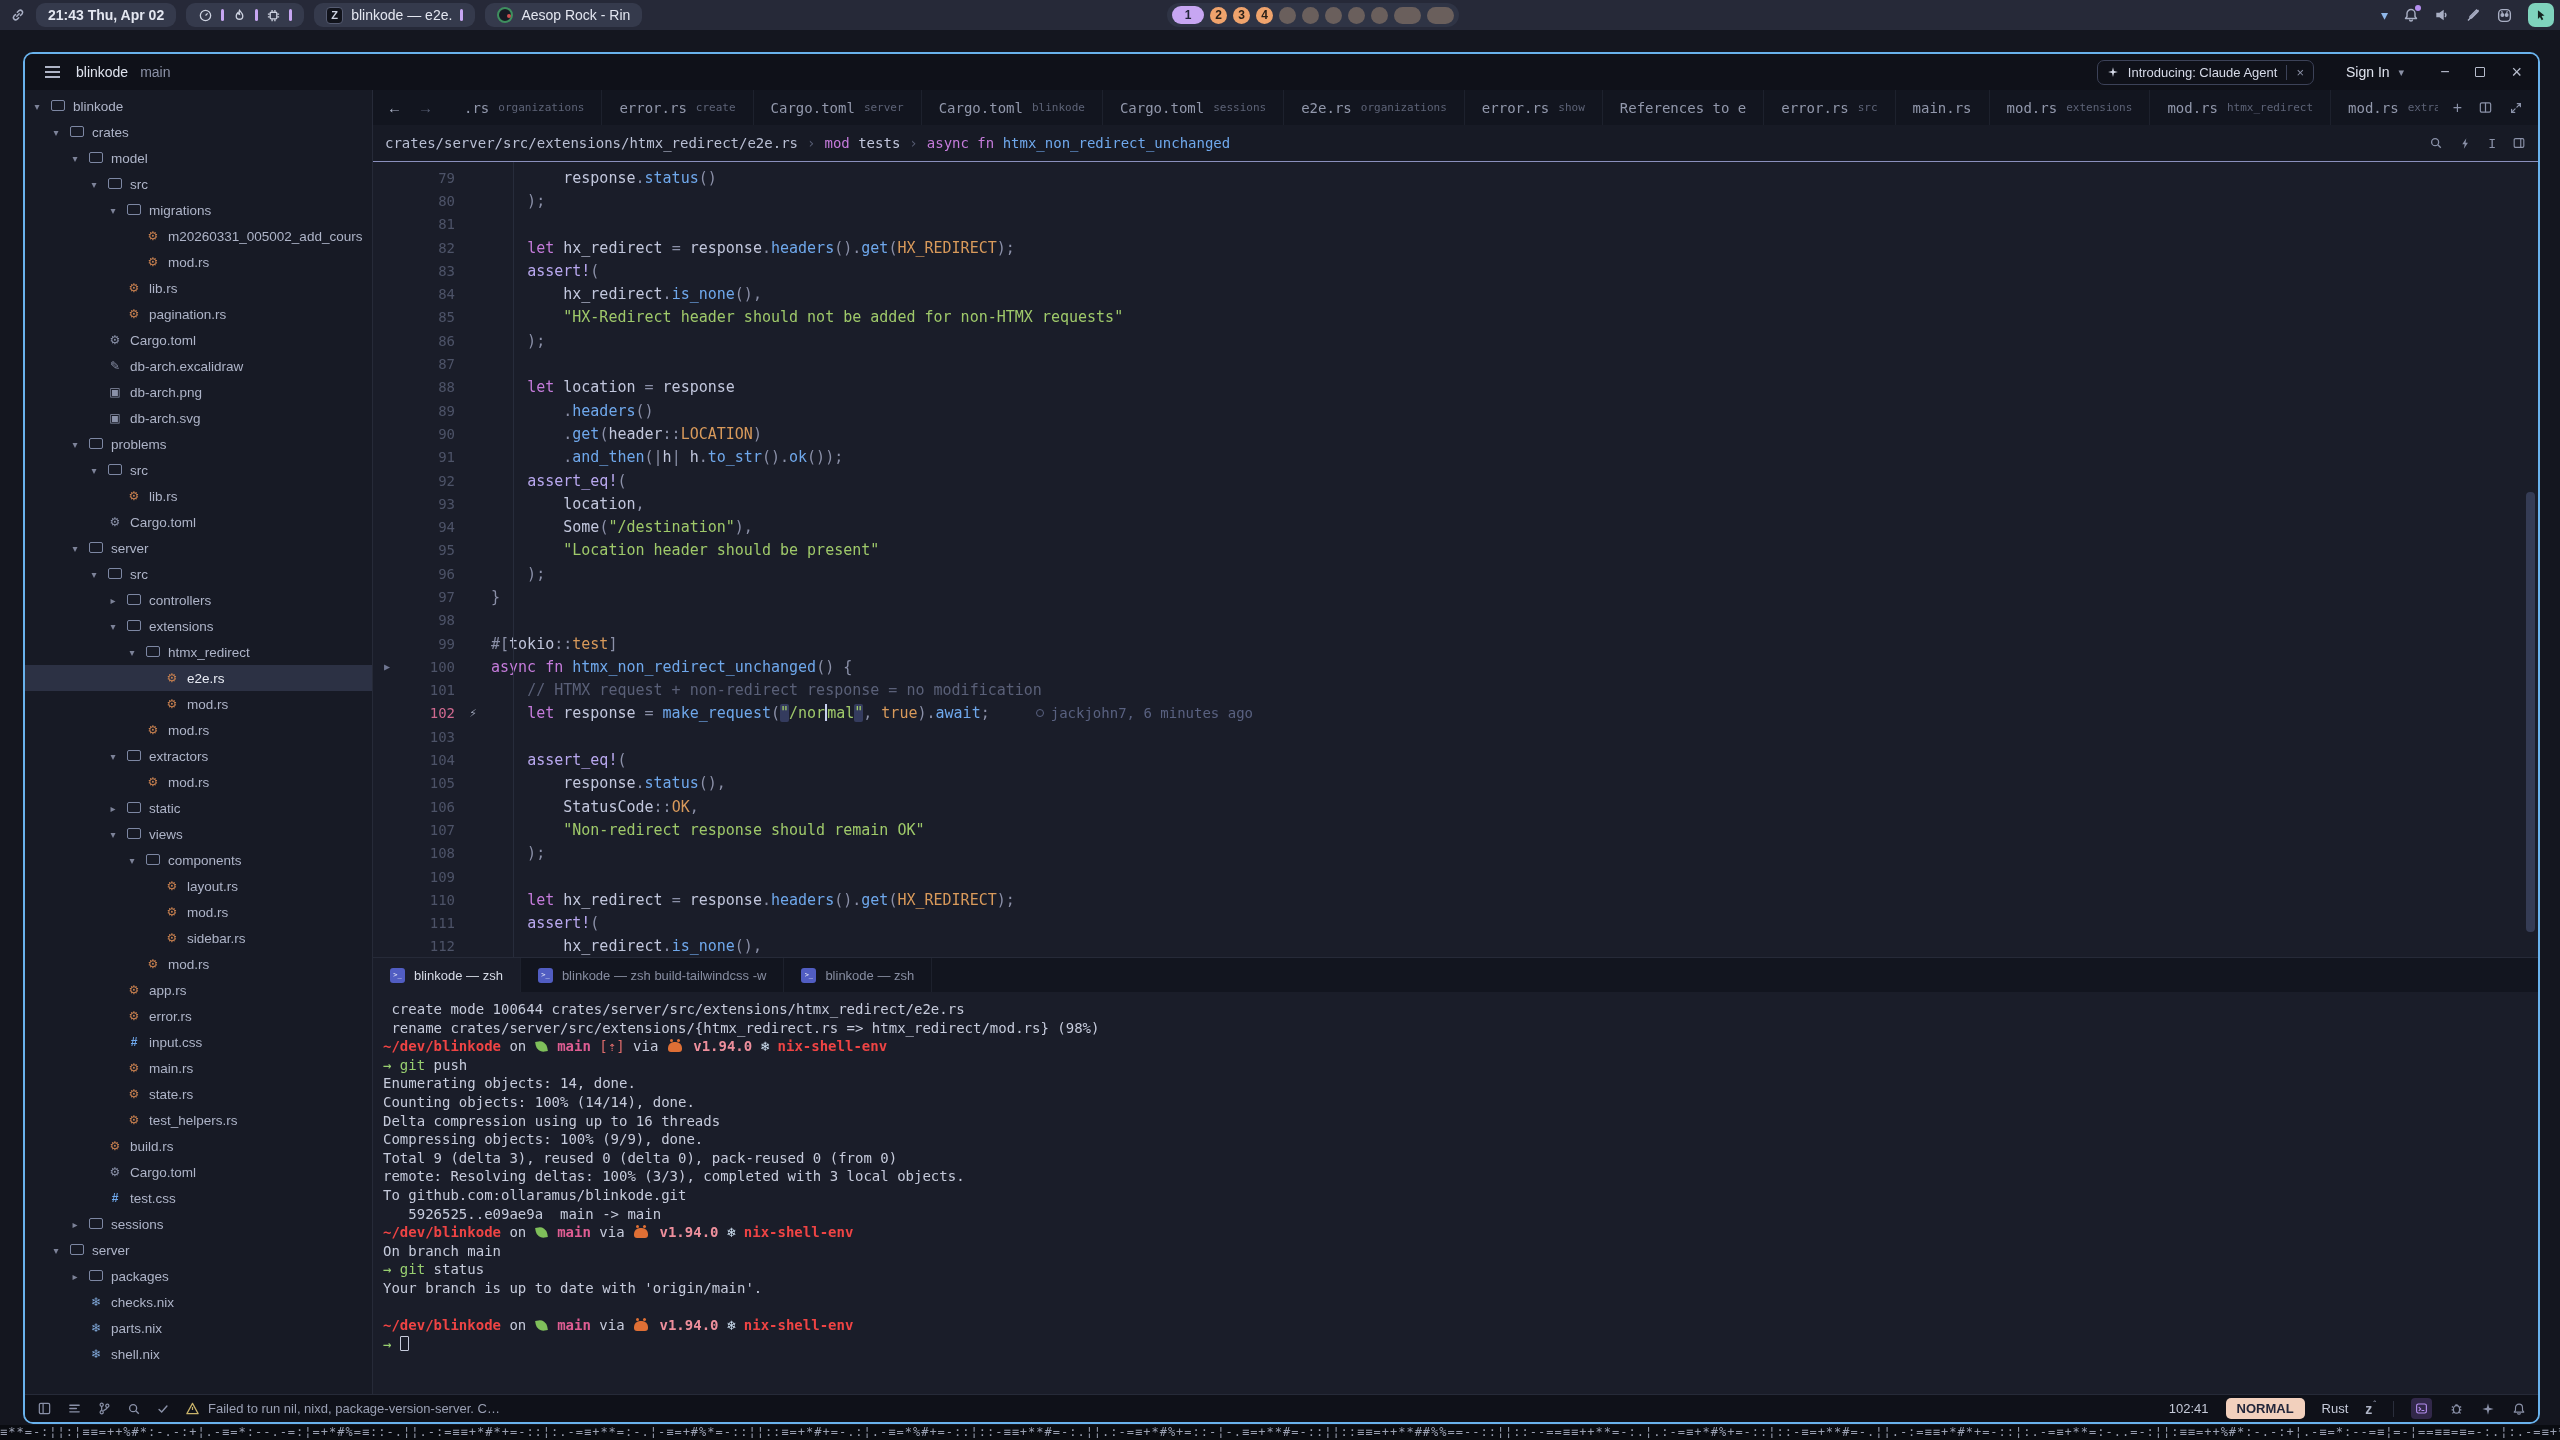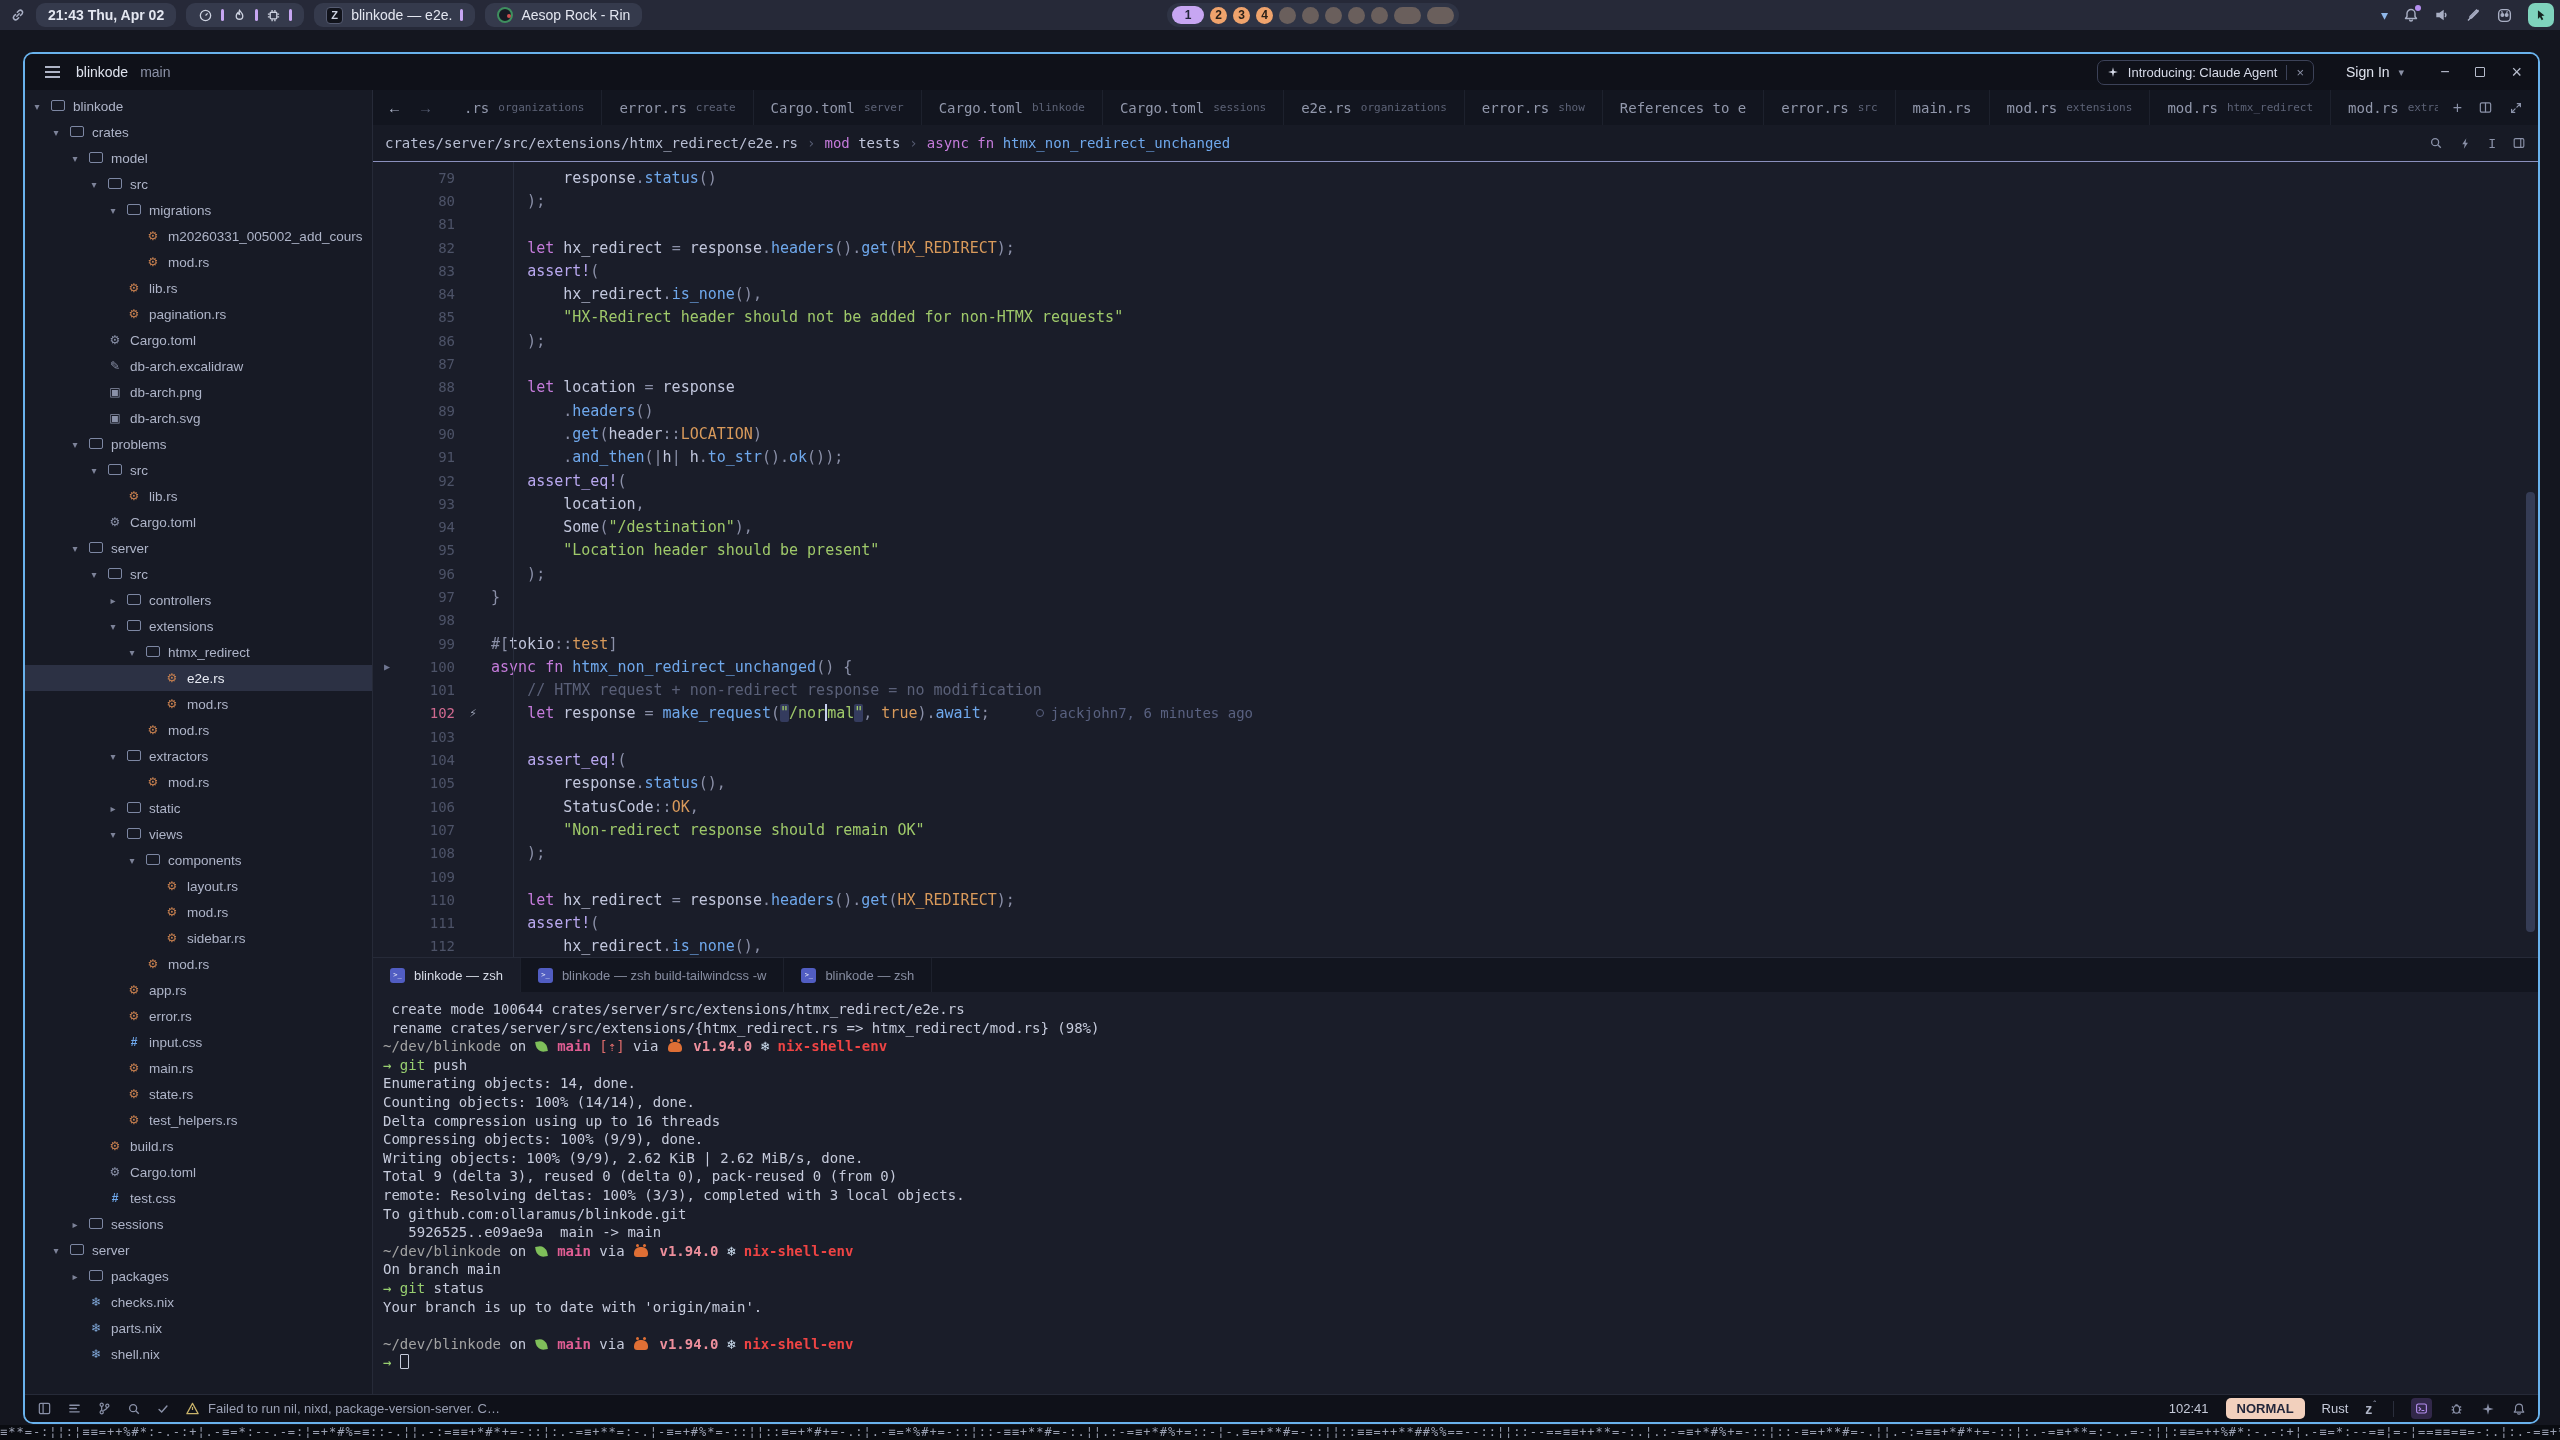--- a/index.html
+++ b/index.html
@@ -75,21 +75,21 @@
   .blame{margin-left:46px;color:#596180;font-size:14px;display:flex;align-items:center;gap:7px}
   .bic{width:8px;height:8px;border:1.5px solid #596180;border-radius:50%;display:inline-block}
   
   .terminal{flex:1;display:flex;flex-direction:column;min-height:0;border-top:1px solid #262a38}
   .ttabs{flex:0 0 34px;background:#12151f;display:flex}
   .ttab{display:flex;align-items:center;gap:9px;padding:0 17px;font-size:13px;color:#868ca0;border-right:1px solid #1d212d;white-space:nowrap}
   .ttab.active{background:#1a1d29;color:#d6dae6}
   .term-ico{width:15px;height:15px;border-radius:3px;background:#515dc2;color:#eef0fa;font-size:7px;font-family:"DejaVu Sans Mono",monospace;display:flex;align-items:center;justify-content:center}
   .tbody{flex:1;padding:9px 0 0 10px;font-family:"DejaVu Sans Mono",monospace;font-size:14px;background:#1a1d29;overflow:hidden}
   .tl{height:18.6px;white-space:pre}
-  .tt-def{color:#c6cbdc}.tt-tealb{color:#a3a3a3;font-weight:normal}.tt-grn{color:#98cf70}
+  .tt-def{color:#c6cbdc}.tt-tealb{color:#ef4444;font-weight:bold}.tt-grn{color:#98cf70}
   .tt-magb{color:#e05d93;font-weight:bold}.tt-red{color:#dd6b6b}.tt-pinkb{color:#ee8f9c;font-weight:bold}
   .tt-blub{color:#ef4444;font-weight:bold}.tt-ice{color:#cfe0f2}
   .ti-leaf{display:inline-block;width:11px;height:11px;background:#7fbf5a;border-radius:0 70% 0 70%;transform:rotate(-10deg);margin:0 2px -1px 1px}
   .ti-crab{display:inline-block;width:14px;height:10px;background:#df6f35;border-radius:6px 6px 3px 3px;margin:0 3px -1px 1px;position:relative}
   .ti-crab::before{content:"";position:absolute;top:-3px;left:2px;width:3px;height:3px;background:#df6f35;border-radius:50%;box-shadow:7px 0 0 #df6f35}
   .ti-cursor{display:inline-block;width:9px;height:15px;border:1.5px solid #c6cbdc;border-radius:1px;vertical-align:-2px}
   
   .statusbar{flex:0 0 28px;background:#0f1119;border-top:1px solid #262a38;display:flex;align-items:center;padding:0 12px;gap:15px;color:#8a91a8;font-size:13px}
   .warn{display:flex;align-items:center;gap:8px;color:#9aa0b4}
   .warn .wtri{color:#c9b36a}
@@ -628,21 +628,20 @@
           </div>
         <div class="tbody">
             <div class="tl"><span class="tt-def"> create mode 100644 crates/server/src/extensions/htmx_redirect/e2e.rs</span></div>
             <div class="tl"><span class="tt-def"> rename crates/server/src/extensions/{htmx_redirect.rs =&gt; htmx_redirect/mod.rs} (98%)</span></div>
             <div class="tl"><span class="tt-tealb">~/dev/blinkode</span><span class="tt-def"> on </span><span class="ti-leaf"></span><span class="tt-def"> </span><span class="tt-magb">main</span><span class="tt-def"> </span><span class="tt-red">[⇡]</span><span class="tt-def"> via </span><span class="ti-crab"></span><span class="tt-def"> </span><span class="tt-pinkb">v1.94.0</span><span class="tt-def"> </span><span class="tt-ice">❄ </span><span class="tt-blub">nix-shell-env</span></div>
             <div class="tl"><span class="tt-grn">→ git </span><span class="tt-def">push</span></div>
             <div class="tl"><span class="tt-def">Enumerating objects: 14, done.</span></div>
             <div class="tl"><span class="tt-def">Counting objects: 100% (14/14), done.</span></div>
             <div class="tl"><span class="tt-def">Delta compression using up to 16 threads</span></div>
             <div class="tl"><span class="tt-def">Compressing objects: 100% (9/9), done.</span></div>
-            <div class="tl"><span class="tt-def">Writing objects: 100% (9/9), 2.62 KiB | 2.62 MiB/s, done.</span></div>
             <div class="tl"><span class="tt-def">Total 9 (delta 3), reused 0 (delta 0), pack-reused 0 (from 0)</span></div>
             <div class="tl"><span class="tt-def">remote: Resolving deltas: 100% (3/3), completed with 3 local objects.</span></div>
             <div class="tl"><span class="tt-def">To github.com:ollaramus/blinkode.git</span></div>
             <div class="tl"><span class="tt-def">   5926525..e09ae9a  main -&gt; main</span></div>
             <div class="tl"><span class="tt-tealb">~/dev/blinkode</span><span class="tt-def"> on </span><span class="ti-leaf"></span><span class="tt-def"> </span><span class="tt-magb">main</span><span class="tt-def"> via </span><span class="ti-crab"></span><span class="tt-def"> </span><span class="tt-pinkb">v1.94.0</span><span class="tt-def"> </span><span class="tt-ice">❄ </span><span class="tt-blub">nix-shell-env</span></div>
             <div class="tl"><span class="tt-def">On branch main</span></div>
             <div class="tl"><span class="tt-grn">→ git </span><span class="tt-def">status</span></div>
             <div class="tl"><span class="tt-def">Your branch is up to date with 'origin/main'.</span></div>
             <div class="tl"></div>
             <div class="tl"><span class="tt-tealb">~/dev/blinkode</span><span class="tt-def"> on </span><span class="ti-leaf"></span><span class="tt-def"> </span><span class="tt-magb">main</span><span class="tt-def"> via </span><span class="ti-crab"></span><span class="tt-def"> </span><span class="tt-pinkb">v1.94.0</span><span class="tt-def"> </span><span class="tt-ice">❄ </span><span class="tt-blub">nix-shell-env</span></div>

